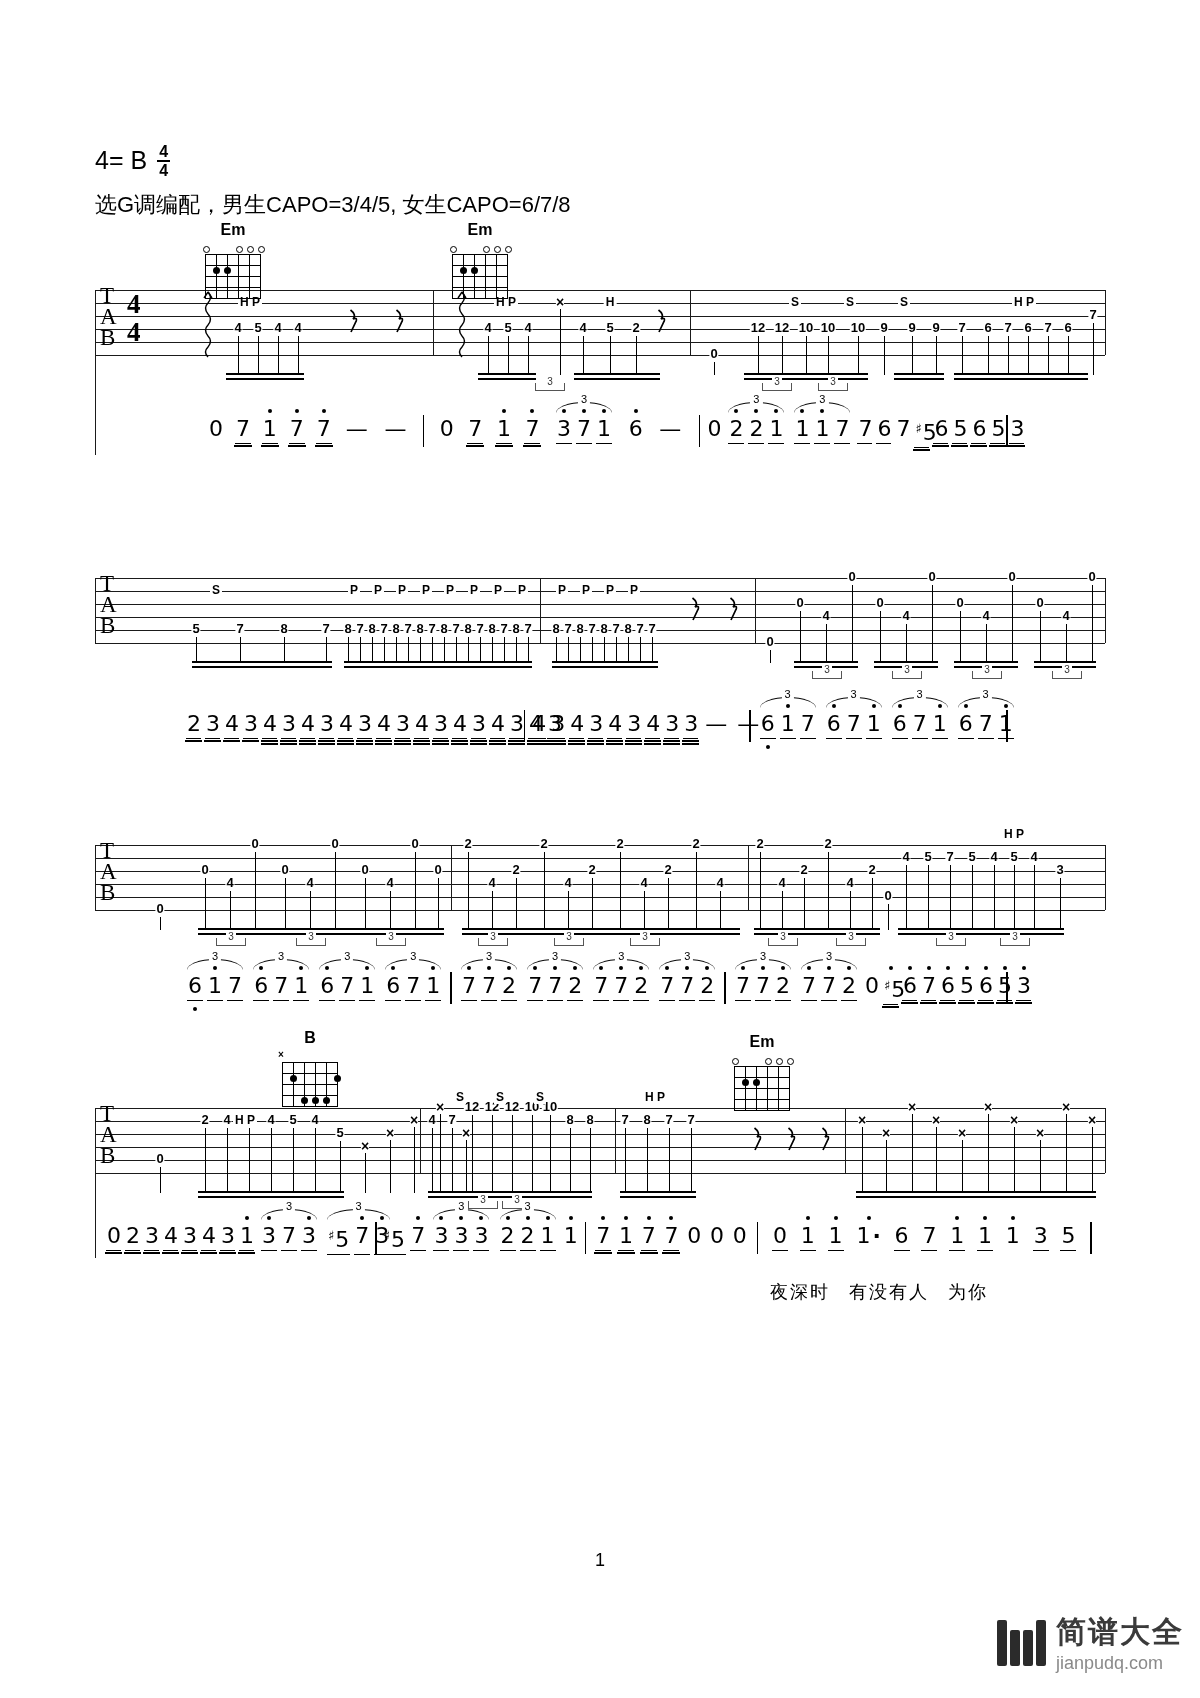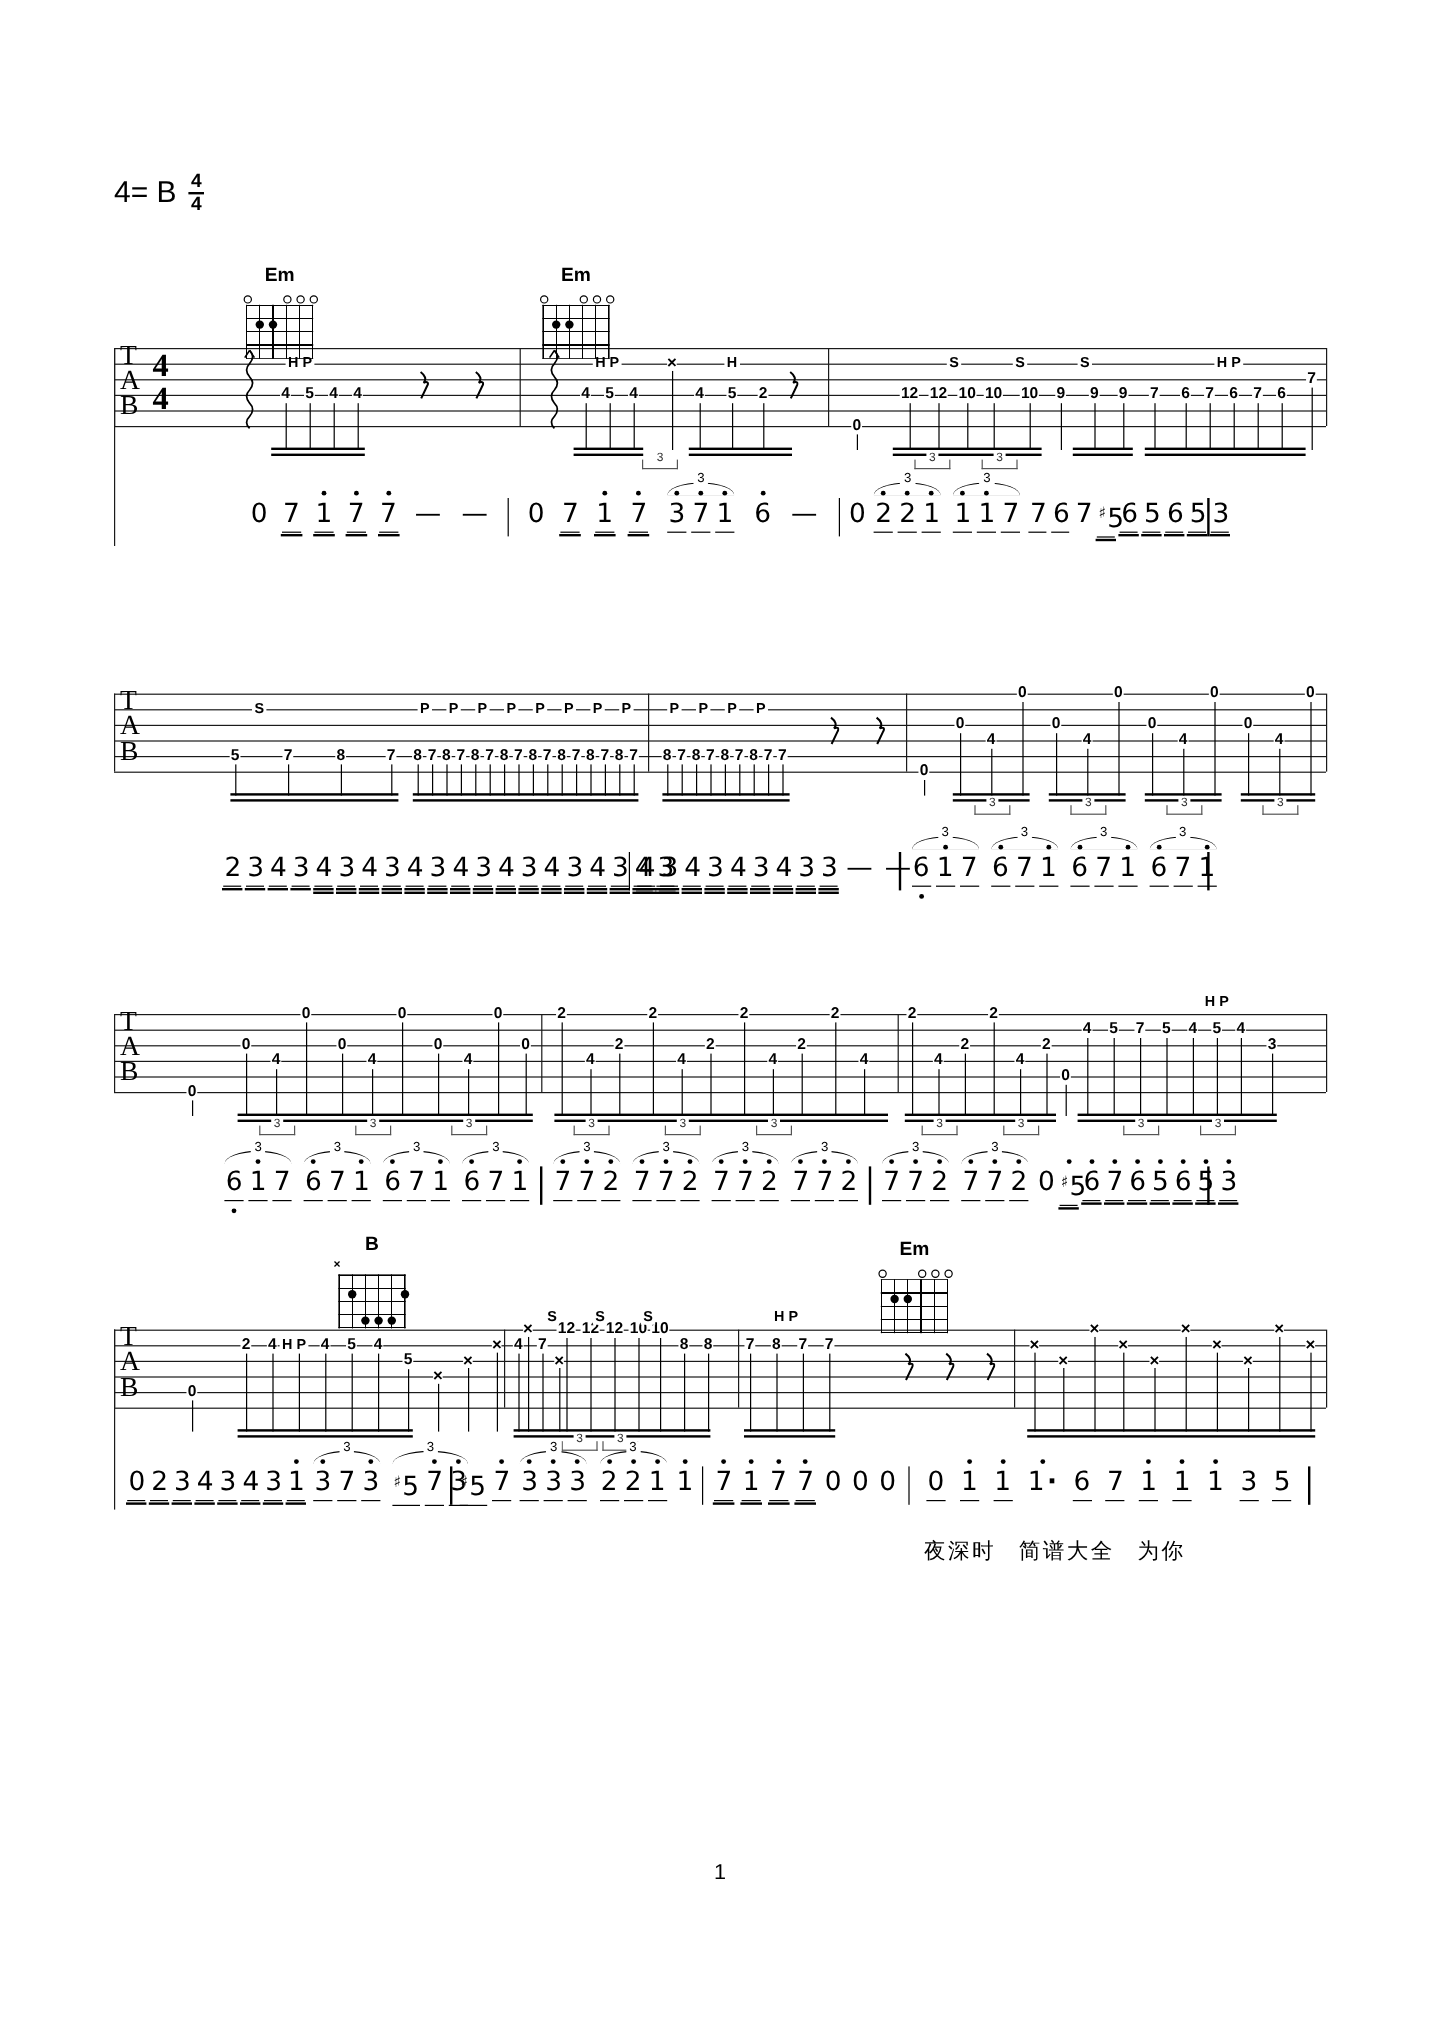--- a/index.html
+++ b/index.html
@@ -69,20 +69,21 @@
 
   <div class="keyline">
     <span>4= B</span>
     <span class="frac">
       <span>4</span>
       <span class="fl"></span>
       <span>4</span>
     </span>
   </div>
 
+  <div class="capo">选G调编配，男生CAPO=3/4/5, 女生CAPO=6/7/8</div>
 
   <div id="score">
       <div class="hl" style="left: 95px; top: 290px; width: 1010px;"></div>
       <div class="hl" style="left: 95px; top: 303px; width: 1010px;"></div>
       <div class="hl" style="left: 95px; top: 316px; width: 1010px;"></div>
       <div class="hl" style="left: 95px; top: 329px; width: 1010px;"></div>
       <div class="hl" style="left: 95px; top: 342px; width: 1010px;"></div>
       <div class="hl" style="left: 95px; top: 355px; width: 1010px;"></div>
       <div class="vl" style="left: 95px; top: 290px; height: 65px;"></div>
       <div class="vl" style="left: 433px; top: 290px; height: 65px;"></div>
@@ -816,21 +817,21 @@
           <span class="tk u1">6</span>
           <span class="tk u1">7</span>
           <span class="tk u1">1<i class="da"></i></span>
           <span class="tk u1">1<i class="da"></i></span>
           <span class="tk">1<i class="da"></i></span>
           <span class="tk u1">3</span>
           <span class="tk u1">5</span>
         </div>
         <div class="jbar"></div>
       </div>
-      <div class="lyrics" style="left: 770px; top: 1280px;">夜深时 简谱大全  为你</div>
+      <div class="lyrics" style="left: 770px; top: 1280px;">夜深时 有没有人  为你</div>
       <div class="chord" style="left: 282px; top: 1030px; height: 80px;">
         <div class="cname">B</div>
         <div class="cgrid"></div>
         <div class="cmute" style="left: -4px;">×</div>
         <div class="cdot" style="left: 8px; top: 45px;"></div>
         <div class="cdot" style="left: 52px; top: 45px;"></div>
         <div class="cdot" style="left: 19px; top: 67px;"></div>
         <div class="cdot" style="left: 30px; top: 67px;"></div>
         <div class="cdot" style="left: 41px; top: 67px;"></div>
       </div>
@@ -841,13 +842,25 @@
         <div class="copen" style="left: 30.5px;"></div>
         <div class="copen" style="left: 41.5px;"></div>
         <div class="copen" style="left: 52.5px;"></div>
         <div class="cdot" style="left: 8px; top: 45px;"></div>
         <div class="cdot" style="left: 19px; top: 45px;"></div>
       </div>
     </div>
 
   <div class="pageno">1</div>
 
+  <div class="wm">
+    <span class="wmicon">
+      <i style="height:46px"></i>
+      <i style="height:36px"></i>
+      <i style="height:36px"></i>
+      <i style="height:46px"></i>
+    </span>
+    <span class="wmtext">
+      <span class="wmname">简谱大全</span>
+      <span class="wmsite">jianpudq.com</span>
+    </span>
+  </div>
 </div>
 
 </body></html>

